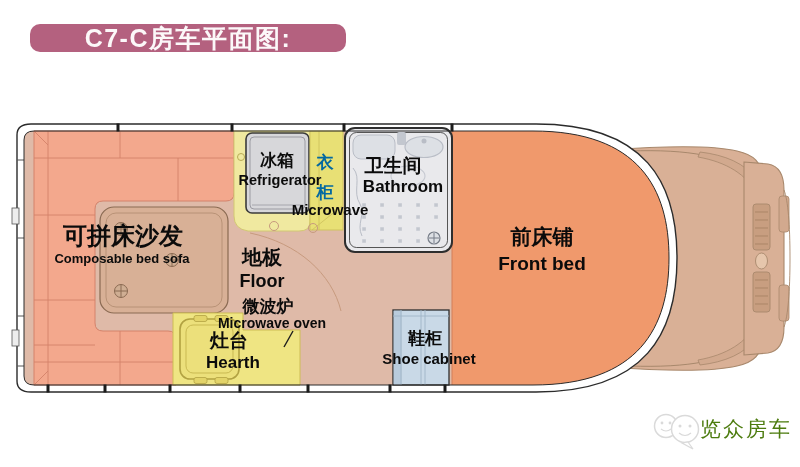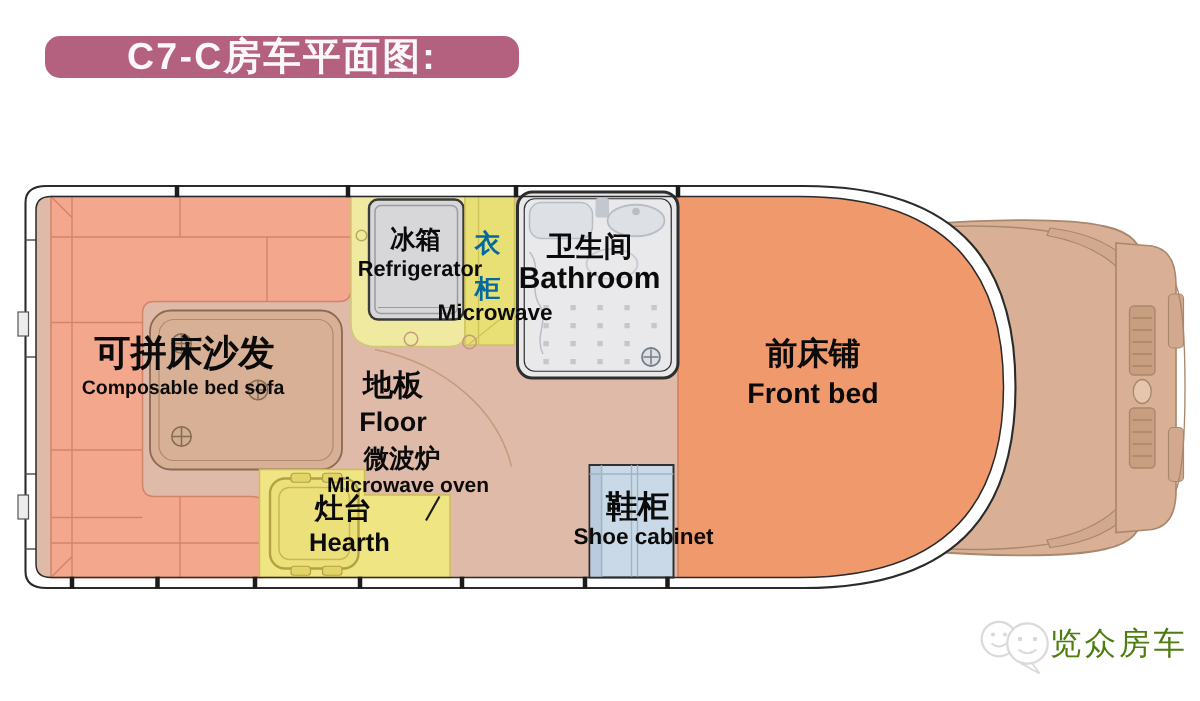--- a/index.html
+++ b/index.html
@@ -185,32 +185,32 @@
   <div class="lbl" style="left:123px;top:236px;font-size:24px;">可拼床沙发</div>
   <div class="lbl" style="left:122px;top:258px;font-size:13px;">Composable bed sofa</div>
 
   <div class="lbl" style="left:277px;top:160px;font-size:17px;">冰箱</div>
   <div class="lbl" style="left:280px;top:180px;font-size:14.5px;">Refrigerator</div>
 
   <div class="lbl-vert" style="left:325px;top:148px;font-size:17px;">衣柜</div>
   <div class="lbl" style="left:330px;top:209px;font-size:15px;">Microwave</div>
 
   <div class="lbl" style="left:393px;top:165px;font-size:19px;">卫生间</div>
-  <div class="lbl" style="left:393px;top:186px;font-size:20px;">Bathroom</div>
+  <div class="lbl" style="left:403px;top:186px;font-size:17px;">Bathroom</div>
 
   <div class="lbl" style="left:262px;top:257px;font-size:20px;">地板</div>
   <div class="lbl" style="left:262px;top:281px;font-size:18px;">Floor</div>
 
   <div class="lbl" style="left:268px;top:306px;font-size:17px;">微波炉</div>
   <div class="lbl" style="left:272px;top:323px;font-size:14px;">Microwave oven</div>
 
   <div class="lbl" style="left:229px;top:340px;font-size:19px;">灶台</div>
   <div class="lbl" style="left:233px;top:362px;font-size:17px;">Hearth</div>
 
-  <div class="lbl" style="left:425px;top:338px;font-size:21px;">鞋柜</div>
+  <div class="lbl" style="left:425px;top:338px;font-size:17px;">鞋柜</div>
   <div class="lbl" style="left:429px;top:358px;font-size:15px;">Shoe cabinet</div>
 
   <div class="lbl" style="left:542px;top:236px;font-size:21px;">前床铺</div>
   <div class="lbl" style="left:542px;top:263px;font-size:19px;">Front bed</div>
 
   <div id="watermark-text">览众房车</div>
 
 </div>
 
 </body></html>

